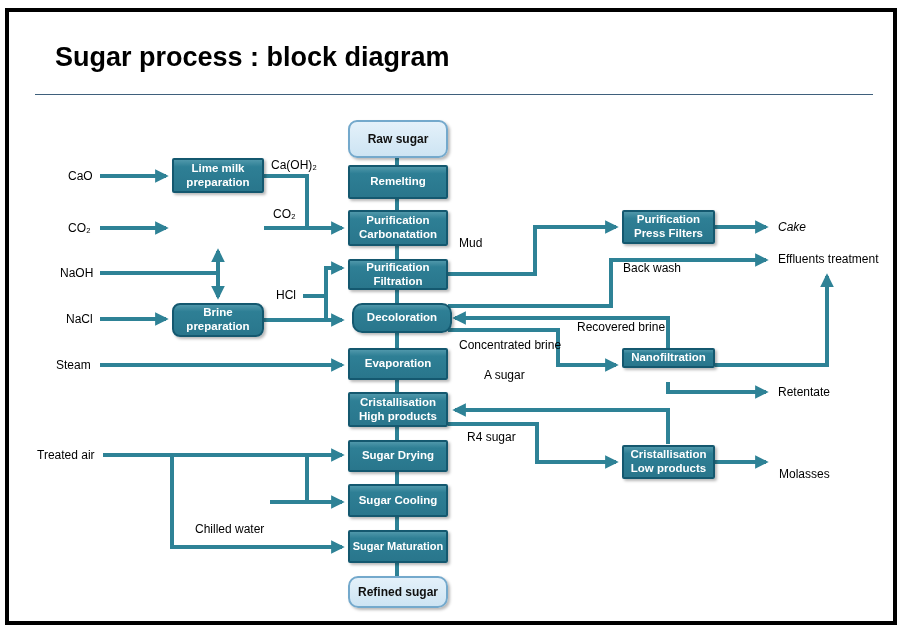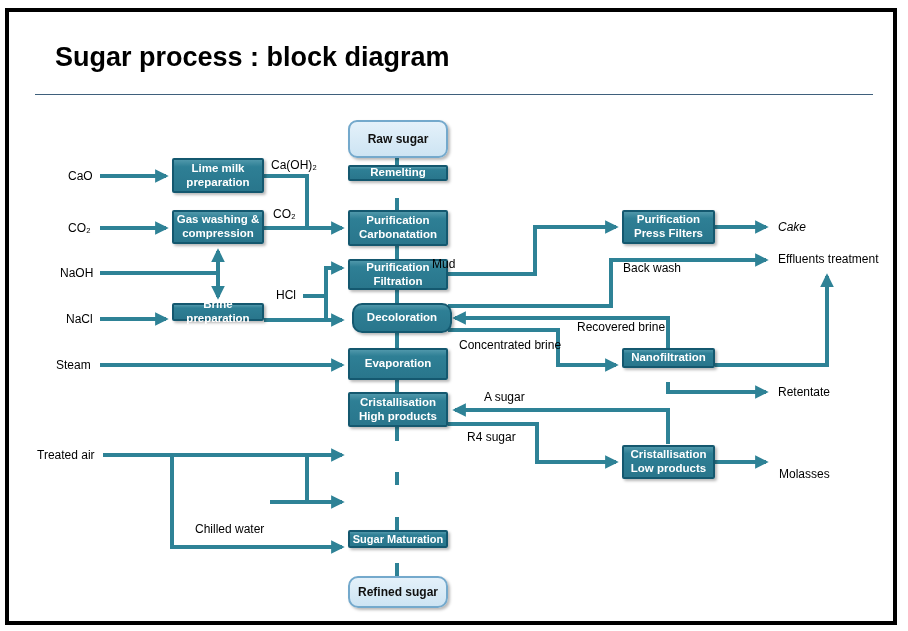--- a/index.html
+++ b/index.html
@@ -70,59 +70,59 @@
       <path d="M448,330 H558 V365 H616" marker-end="url(#arr)"></path>
       <path d="M715,365 H827 V276" marker-end="url(#arr)"></path>
       <path d="M668,382 V392 H766" marker-end="url(#arr)"></path>
       <path d="M448,424 H537 V462 H616" marker-end="url(#arr)"></path>
       <path d="M668,444 V410 H455" marker-end="url(#arr)"></path>
       <path d="M715,462 H766" marker-end="url(#arr)"></path>
     </g>
   </svg>
 
   <div class="box terminal" style="left:348px;top:120px;width:100px;height:38px;">Raw sugar</div>
-  <div class="box process" style="left:348px;top:165px;width:100px;height:16px;">Remelting</div>
+  <div class="box process" style="left:348px;top:165px;width:100px;height:34px;">Remelting</div>
   <div class="box process" style="left:348px;top:210px;width:100px;height:36px;">Purification
 Carbonatation</div>
   <div class="box process" style="left:348px;top:259px;width:100px;height:31px;">Purification
 Filtration</div>
   <div class="box process" style="left:352px;top:303px;width:100px;height:30px;border-radius:10px;">Decoloration</div>
   <div class="box process" style="left:348px;top:348px;width:100px;height:32px;">Evaporation</div>
   <div class="box process" style="left:348px;top:392px;width:100px;height:35px;">Cristallisation
 High products</div>
-  <div class="box process" style="left:348px;top:530px;width:100px;height:18px;font-size:11px;">Sugar Maturation</div>
+  <div class="box process" style="left:348px;top:440px;width:100px;height:32px;">Sugar Drying</div>
+  <div class="box process" style="left:348px;top:484px;width:100px;height:33px;">Sugar Cooling</div>
+  <div class="box process" style="left:348px;top:530px;width:100px;height:33px;font-size:11px;">Sugar Maturation</div>
   <div class="box terminal" style="left:348px;top:576px;width:100px;height:32px;border-radius:10px;">Refined sugar</div>
 
   <div class="box process" style="left:172px;top:158px;width:92px;height:35px;">Lime milk
 preparation</div>
-  <div class="box process" style="left:172px;top:210px;width:92px;height:34px;">Gas washing &amp;
-compression</div>
-  <div class="box process" style="left:172px;top:303px;width:92px;height:18px;">Brine
+  <div class="box process" style="left:172px;top:303px;width:92px;height:34px;border-radius:8px;">Brine
 preparation</div>
 
   <div class="box process" style="left:622px;top:210px;width:93px;height:34px;">Purification
 Press Filters</div>
   <div class="box process" style="left:622px;top:348px;width:93px;height:20px;">Nanofiltration</div>
   <div class="box process" style="left:622px;top:445px;width:93px;height:34px;">Cristallisation
 Low products</div>
 
   <div class="lbl" style="left:68px;top:169px;">CaO</div>
   <div class="lbl" style="left:68px;top:221px;">CO₂</div>
   <div class="lbl" style="left:60px;top:266px;">NaOH</div>
   <div class="lbl" style="left:66px;top:312px;">NaCl</div>
   <div class="lbl" style="left:276px;top:288px;">HCl</div>
   <div class="lbl" style="left:56px;top:358px;">Steam</div>
   <div class="lbl" style="left:37px;top:448px;">Treated air</div>
   <div class="lbl" style="left:195px;top:522px;">Chilled water</div>
 
   <div class="lbl" style="left:271px;top:158px;">Ca(OH)₂</div>
   <div class="lbl" style="left:273px;top:207px;">CO₂</div>
-  <div class="lbl" style="left:432px;top:236px;margin-top:21px;">Mud</div>
+  <div class="lbl" style="left:459px;top:236px;">Mud</div>
   <div class="lbl" style="left:623px;top:261px;">Back wash</div>
   <div class="lbl" style="left:778px;top:220px;font-style:italic;">Cake</div>
   <div class="lbl" style="left:778px;top:252px;">Effluents treatment</div>
   <div class="lbl" style="left:577px;top:320px;">Recovered brine</div>
   <div class="lbl" style="left:459px;top:338px;">Concentrated brine</div>
   <div class="lbl" style="left:778px;top:385px;">Retentate</div>
-  <div class="lbl" style="left:484px;top:390px;">A sugar</div>
+  <div class="lbl" style="left:484px;top:368px;">A sugar</div>
   <div class="lbl" style="left:467px;top:430px;">R4 sugar</div>
   <div class="lbl" style="left:779px;top:455px;margin-top:12px;">Molasses</div>
 </div>
 
 </body></html>

